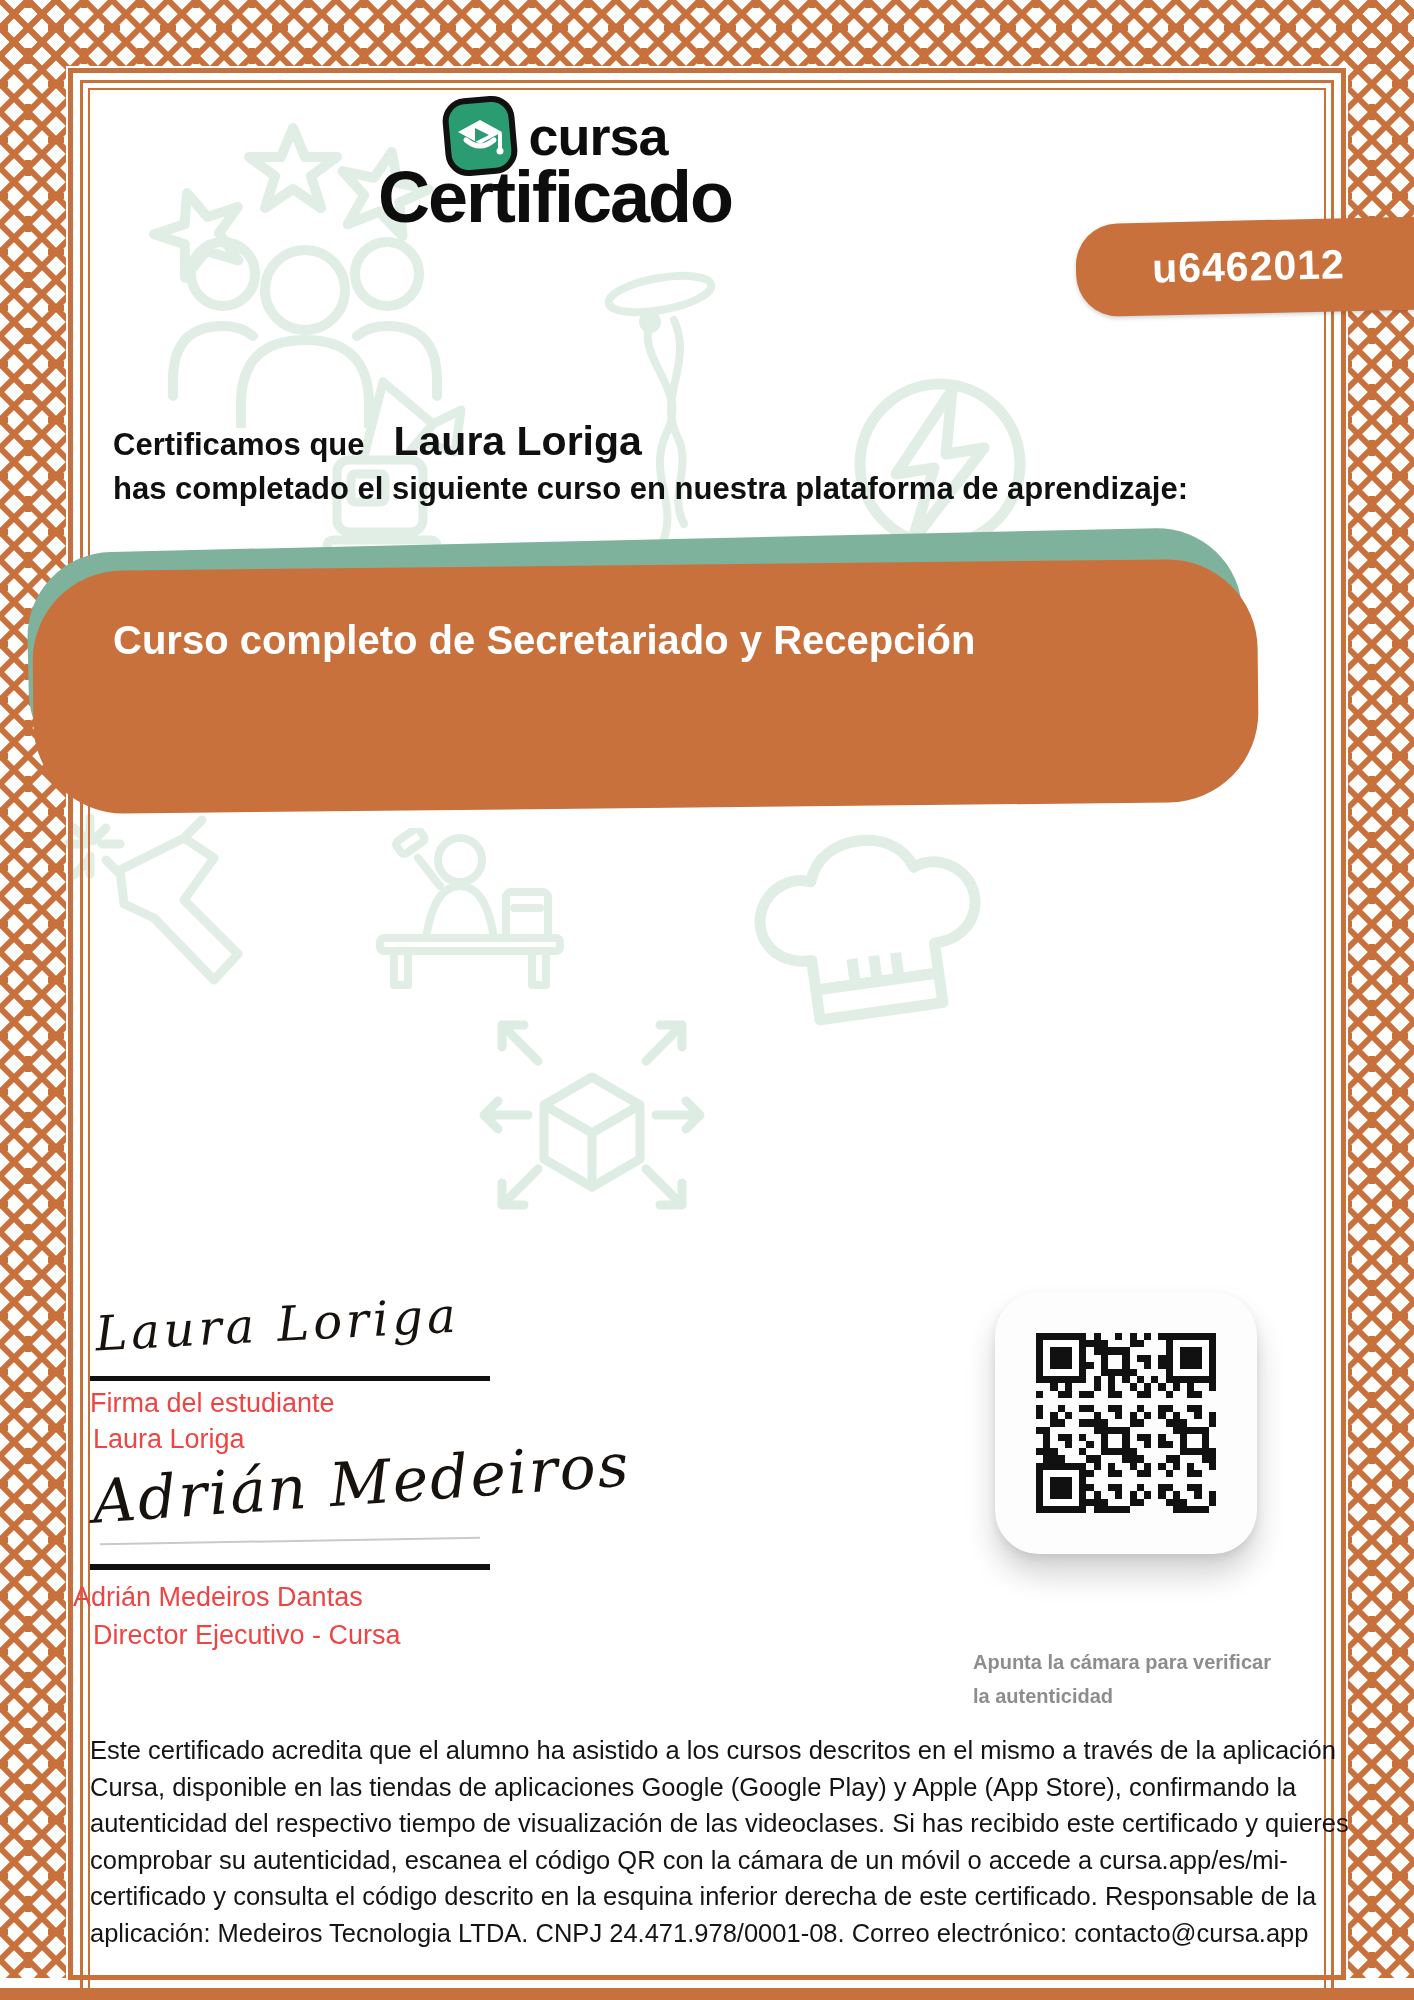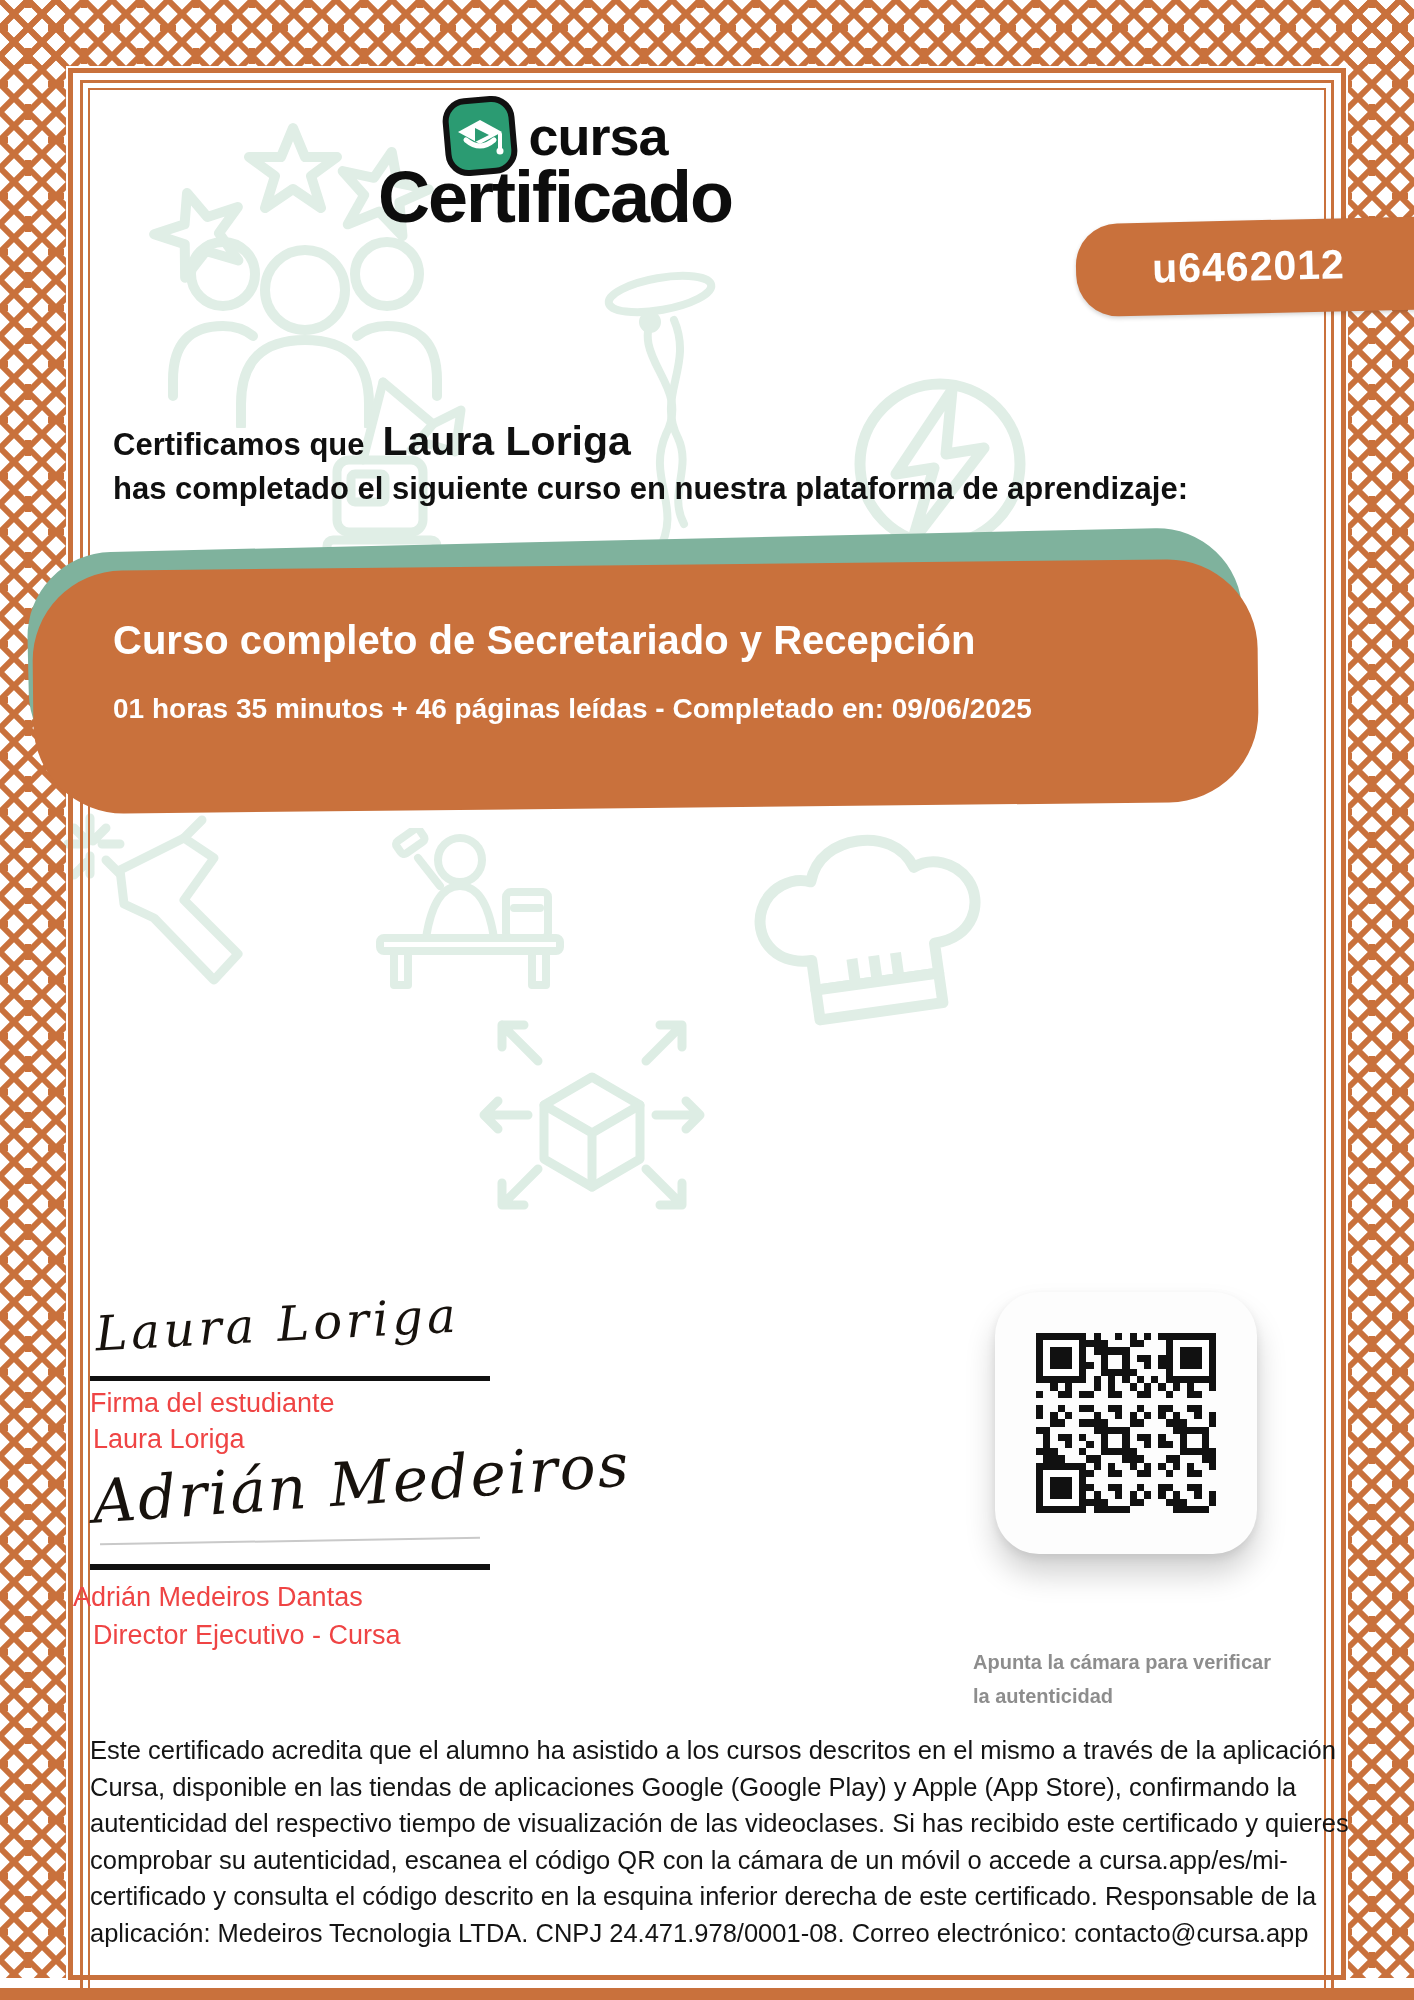--- a/index.html
+++ b/index.html
@@ -17,21 +17,21 @@
   .logo-row{position:absolute;left:90px;top:94px;width:930px;display:flex;align-items:center;justify-content:center;gap:10px;z-index:3;}
   .wordmark{font-size:54px;font-weight:bold;letter-spacing:-1px;color:#0c0c0c;}
   .cert-title{position:absolute;left:90px;top:156px;width:930px;text-align:center;
               font-size:72px;font-weight:bold;letter-spacing:-2px;color:#0d0d0d;z-index:3;}
   .code-badge{position:absolute;left:1076px;top:220px;width:345px;height:93px;background:#C9713C;
               border-radius:42px 0 0 42px;transform:rotate(-1.3deg);display:flex;align-items:center;
               justify-content:center;padding-right:36px;z-index:4;box-shadow:0 2px 4px rgba(0,0,0,.18);}
   .code-badge span{color:#fff;font-size:41px;font-weight:bold;letter-spacing:1px;}
   
   .intro{position:absolute;left:113px;top:418px;z-index:3;}
-  .intro-row{display:flex;align-items:baseline;gap:18px;}
+  .intro-row{display:flex;align-items:baseline;gap:29px;}
   .intro-prefix{font-size:31px;font-weight:bold;color:#101010;}
   .student-name{font-size:41px;font-weight:bold;color:#101010;}
   .intro-line2{margin-top:6px;font-size:31px;font-weight:bold;color:#101010;}
   
   .banner-green{position:absolute;left:28px;top:540px;width:1215px;height:225px;background:#7FB29D;
                 border-radius:85px;transform:rotate(-1.3deg);z-index:3;}
   .banner-orange{position:absolute;left:33px;top:565px;width:1225px;height:243px;background:#C9713C;
                  border-radius:90px;transform:rotate(-0.6deg);z-index:3;}
   .banner-text{position:absolute;left:113px;top:618px;z-index:4;color:#fff;}
   .course-name{font-size:40px;font-weight:bold;}
@@ -181,21 +181,20 @@
       <span class="intro-prefix">Certificamos que</span>
       <span class="student-name">Laura Loriga</span>
     </div>
     <div class="intro-line2">has completado el siguiente curso en nuestra plataforma de aprendizaje:</div>
   </div>
 
   <div class="banner-green"></div>
   <div class="banner-orange"></div>
   <div class="banner-text">
     <div class="course-name">Curso completo de Secretariado y Recepción</div>
-    <div class="course-details">01 horas 35 minutos + 46 páginas leídas - Completado en: 09/06/2025</div>
   </div>
 
   <div class="script sig-script-student">Laura Loriga</div>
   <div class="sig-line one"></div>
   <div class="sig-label" style="left:90px;top:1388px;">Firma del estudiante</div>
   <div class="sig-label" style="left:93px;top:1424px;">Laura Loriga</div>
 
   <div class="script sig-script-director">Adrián Medeiros</div>
   <div class="sig-hairline"></div>
   <div class="sig-line two"></div>

